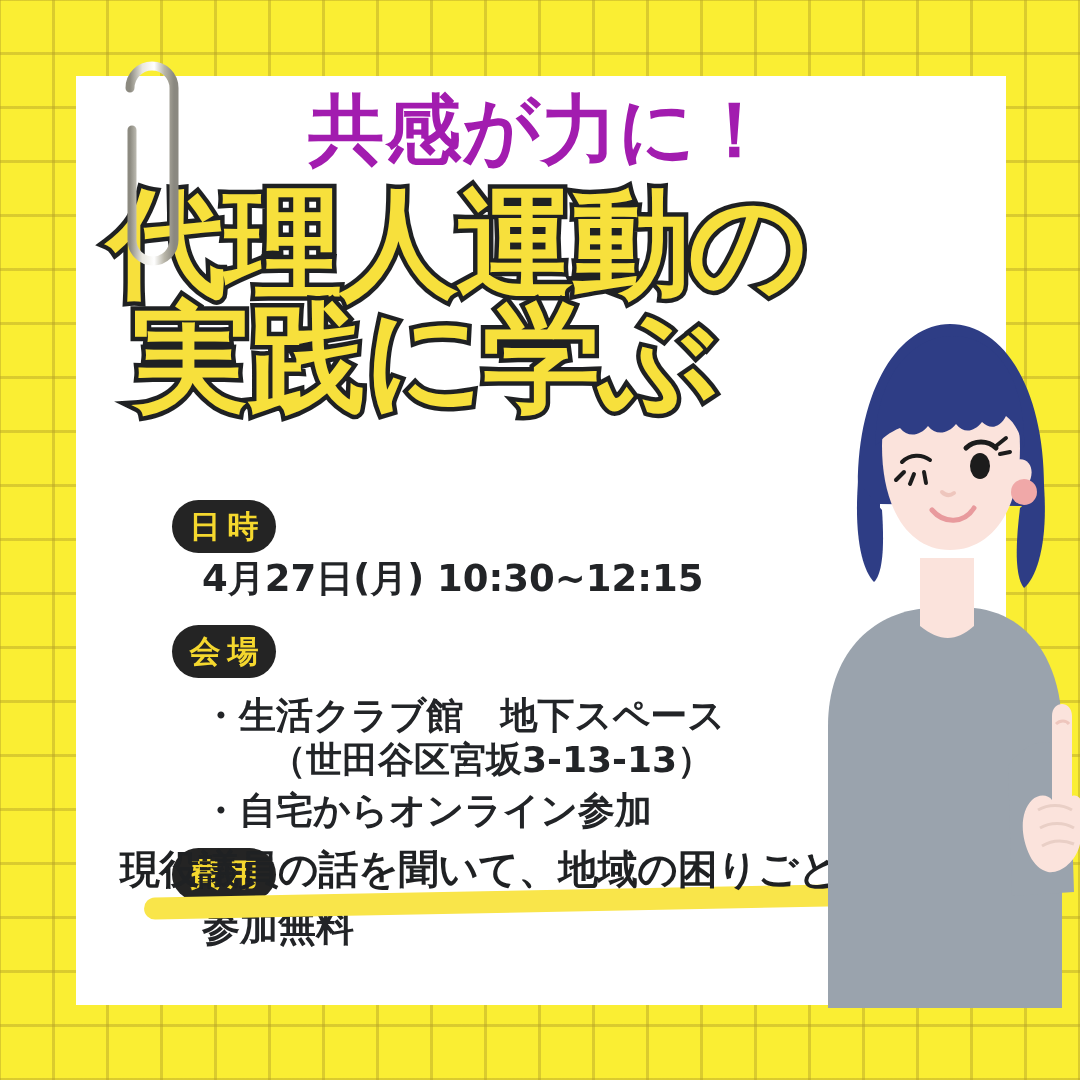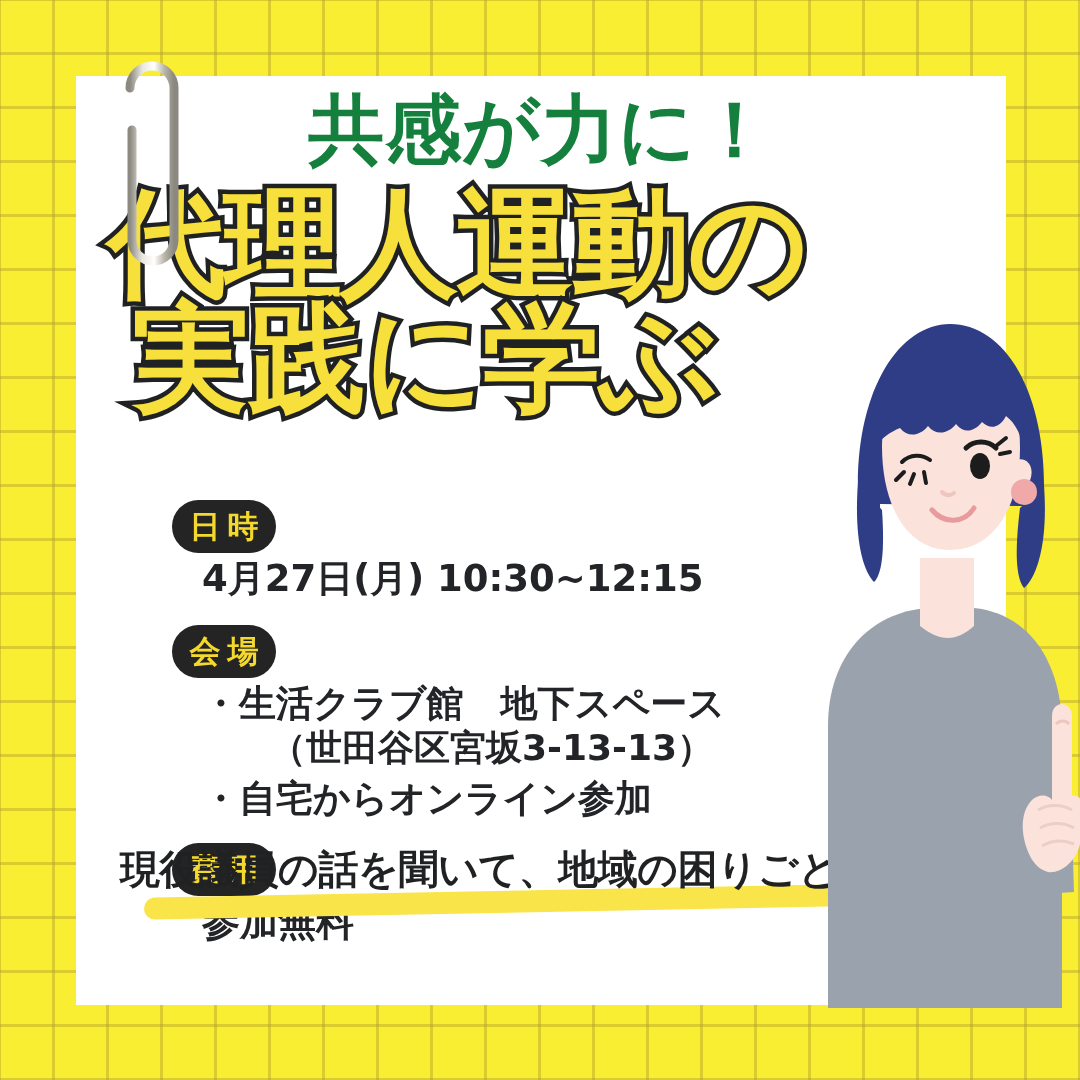--- a/index.html
+++ b/index.html
@@ -84,21 +84,21 @@
   
   #headline {
     position: absolute;
     left: 76px;
     top: 92px;
     width: 930px;
     text-align: center;
     font-size: 76px;
     line-height: 1.0;
     font-weight: 700;
-    color: #15803d;
+    color: #a21caf;
     letter-spacing: 1px;
     z-index: 3;
   }
 
   
   #maintitle {
     position: absolute;
     left: 108px;
     top: 182px;
     width: 840px;
@@ -157,21 +157,21 @@
     line-height: 1.22;
     letter-spacing: 0px;
     padding-top: 3px;
   }
   .detail-text .sub-indent {
     display: block;
     padding-left: 56px;
     font-size: 36px;
     text-align: center;
   }
-  #row-venue { margin-bottom: 20px; }
+  #row-venue { margin-bottom: 13px; gap: 12px; }
   #row-fee .detail-text { font-size: 38px; }
   #row-fee { margin-top: 12px; }
 
   
   #tagline-wrap {
     position: absolute;
     left: 120px;
     top: 842px;
     width: 860px;
     z-index: 3;

